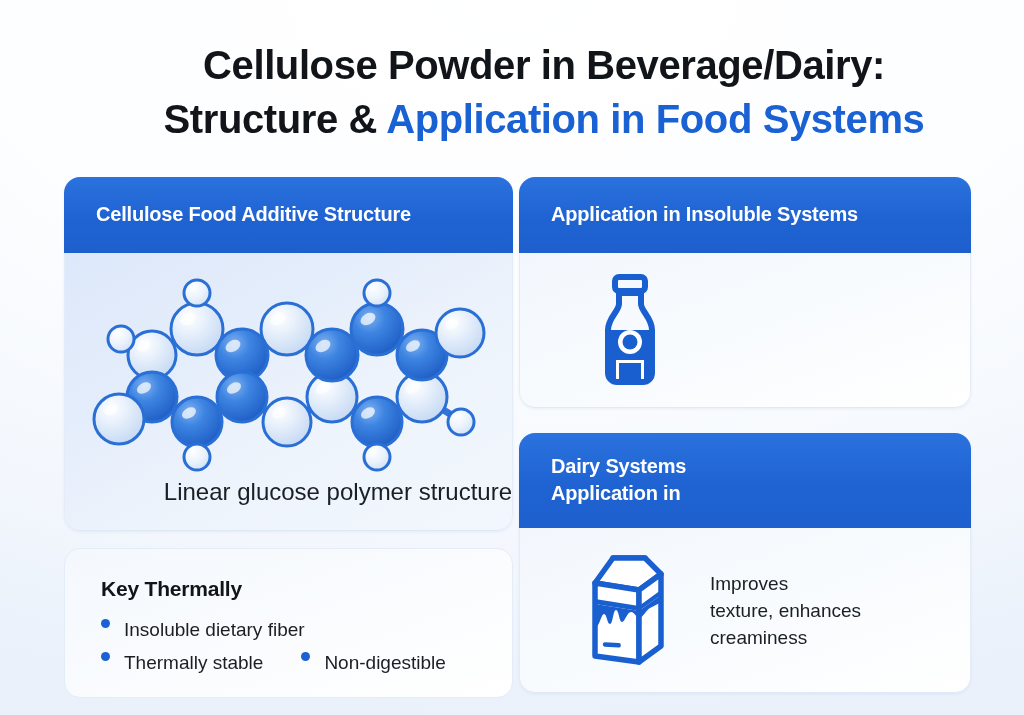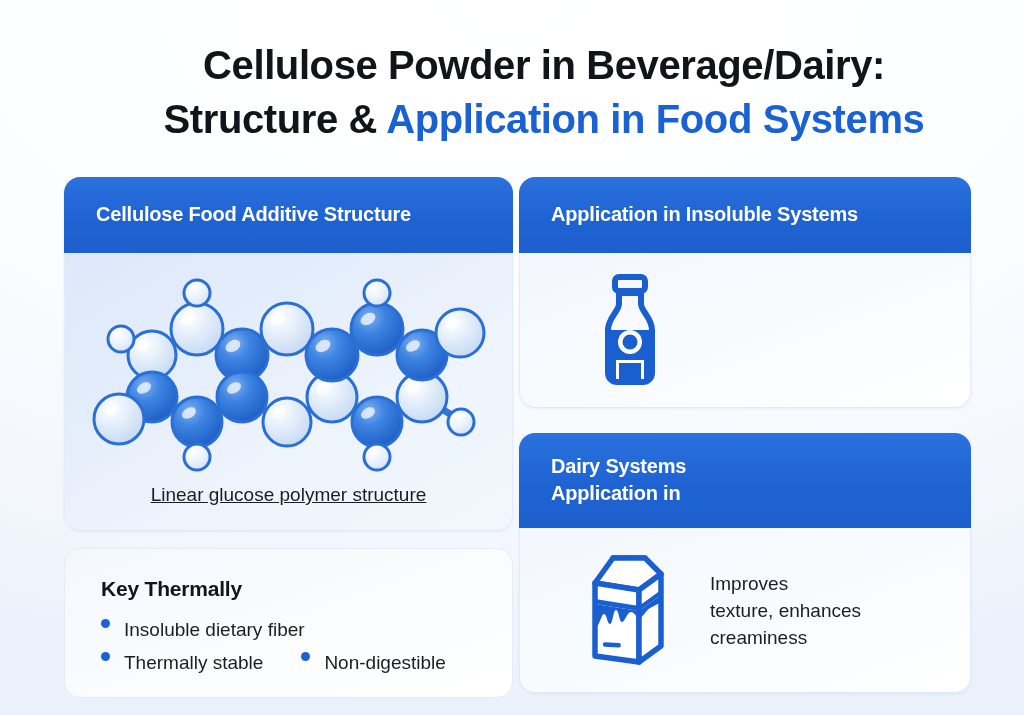--- a/index.html
+++ b/index.html
@@ -89,24 +89,23 @@
     position: absolute;
     left: 50%;
     top: 14px;
     transform: translateX(-50%);
   }
   .molecule-caption {
     position: absolute;
     left: 0;
     right: 0;
     bottom: 24px;
-    text-align: center;
-    font-size: 19px;
+    text-align: right;
+    font-size: 24px;
     color: #1b1f24;
-    text-decoration: underline;
   }
 
   
   .kp-card {
     margin-top: 17px;
     background: linear-gradient(160deg, #f4f8fd 0%, #fafcfe 55%, #ffffff 100%);
     border: 1px solid #e4ecf7;
     border-radius: 16px;
     box-sizing: border-box;
     height: 150px;

